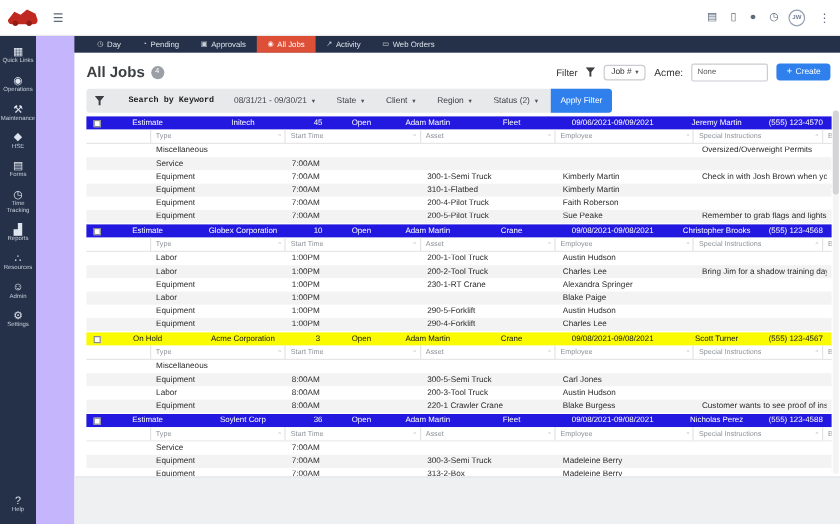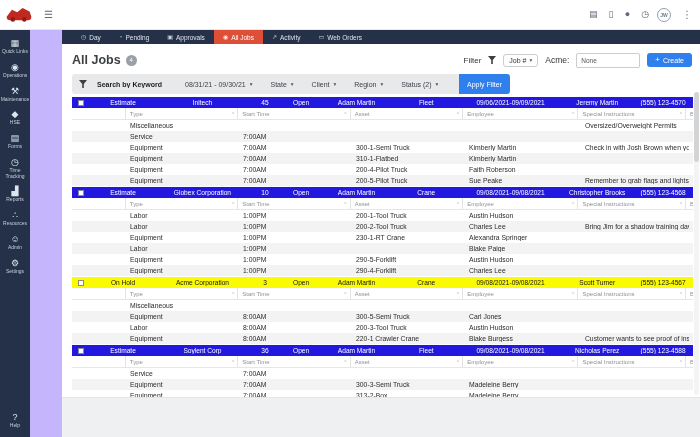--- a/index.html
+++ b/index.html
@@ -49,22 +49,22 @@
   .sort-box { width:64px; height:15px; border:1px solid #c9ccd1; border-radius:2px; background:#fff;
     font-size:6.5px; color:#555; display:flex; align-items:center; padding-left:4px; cursor:pointer; }
   .create-btn { display:flex; align-items:center; gap:3px; background:#2f80ed; color:#fff; border:none;
     border-radius:3px; font-size:7px; padding:3px 8px; cursor:pointer; }
   .create-btn .plus { font-size:8px; line-height:1; }
 
   
   .filterbar { margin:4px 0 0 10px; width:438px; height:20px; background:#e8e9eb; border-radius:3px;
     display:flex; align-items:center; font-size:7px; color:#333; }
   .filterbar .funnel { margin-left:7px; }
-  .kw-input { border:none; background:transparent; outline:none; width:86px; margin-left:10px;
-    font-size:7px; font-family:Liberation Sans, sans-serif; }
+  .kw-input { border:none; background:transparent; outline:none; width:86px; margin-left:20px;
+    font-size:7px; font-family:Liberation Mono, monospace; }
   .kw-input::placeholder { color:#1e1e1e; font-weight:bold; }
   .drop { display:flex; align-items:center; gap:4px; cursor:pointer; white-space:nowrap; color:#3b3f45; }
   .date-drop { margin-left:2px; }
   .drops { display:flex; align-items:center; gap:18px; margin-left:18px; }
   .caret { font-size:5.5px; color:#555; }
   .apply-btn { margin-left:auto; height:20px; background:#2f80ed; color:#fff; border:none;
     border-radius:0 3px 3px 0; font-size:7px; padding:0 8px; cursor:pointer; }
 
   
   .jobs-table { margin:3px 7px 0 10px; }

